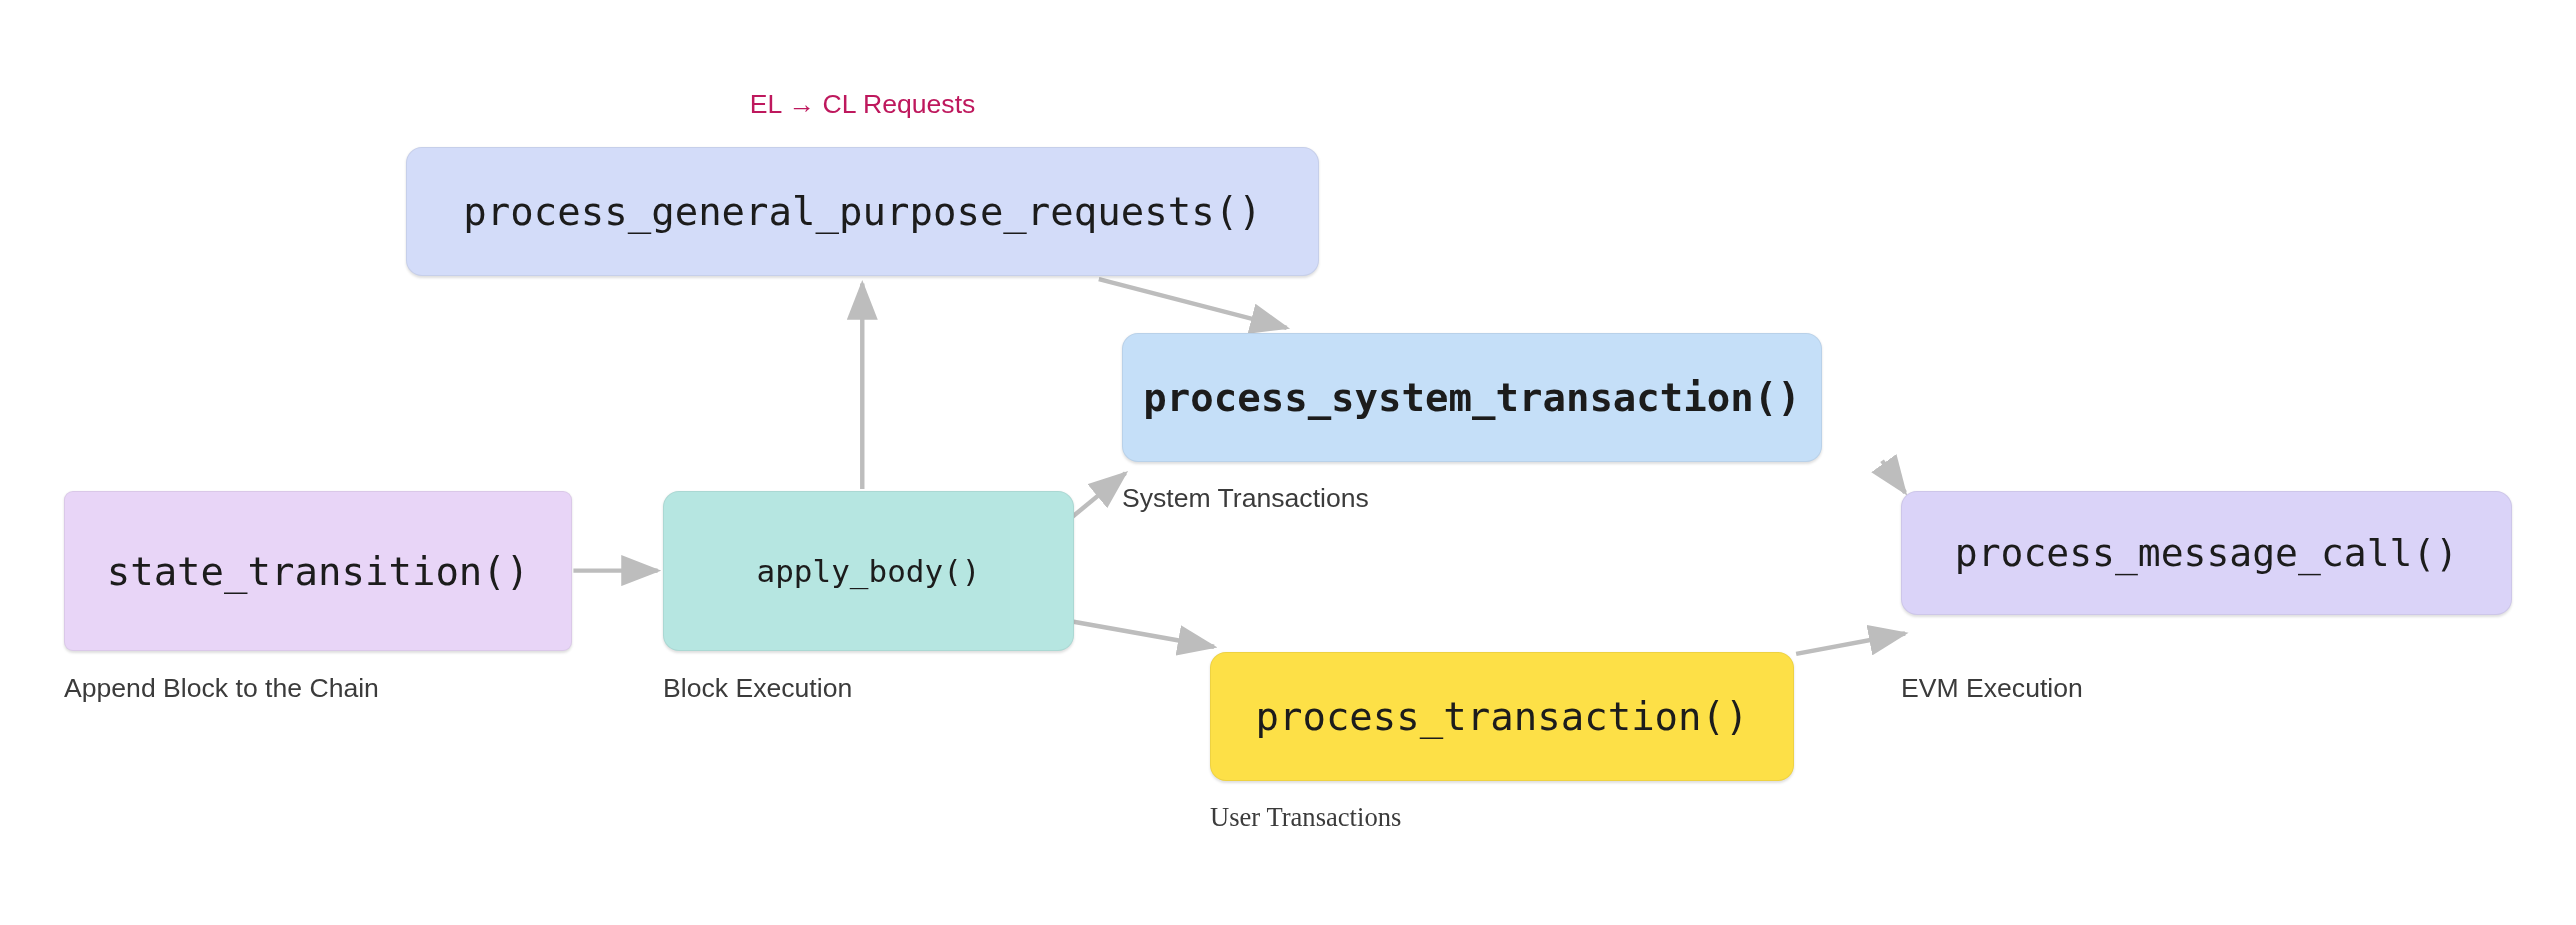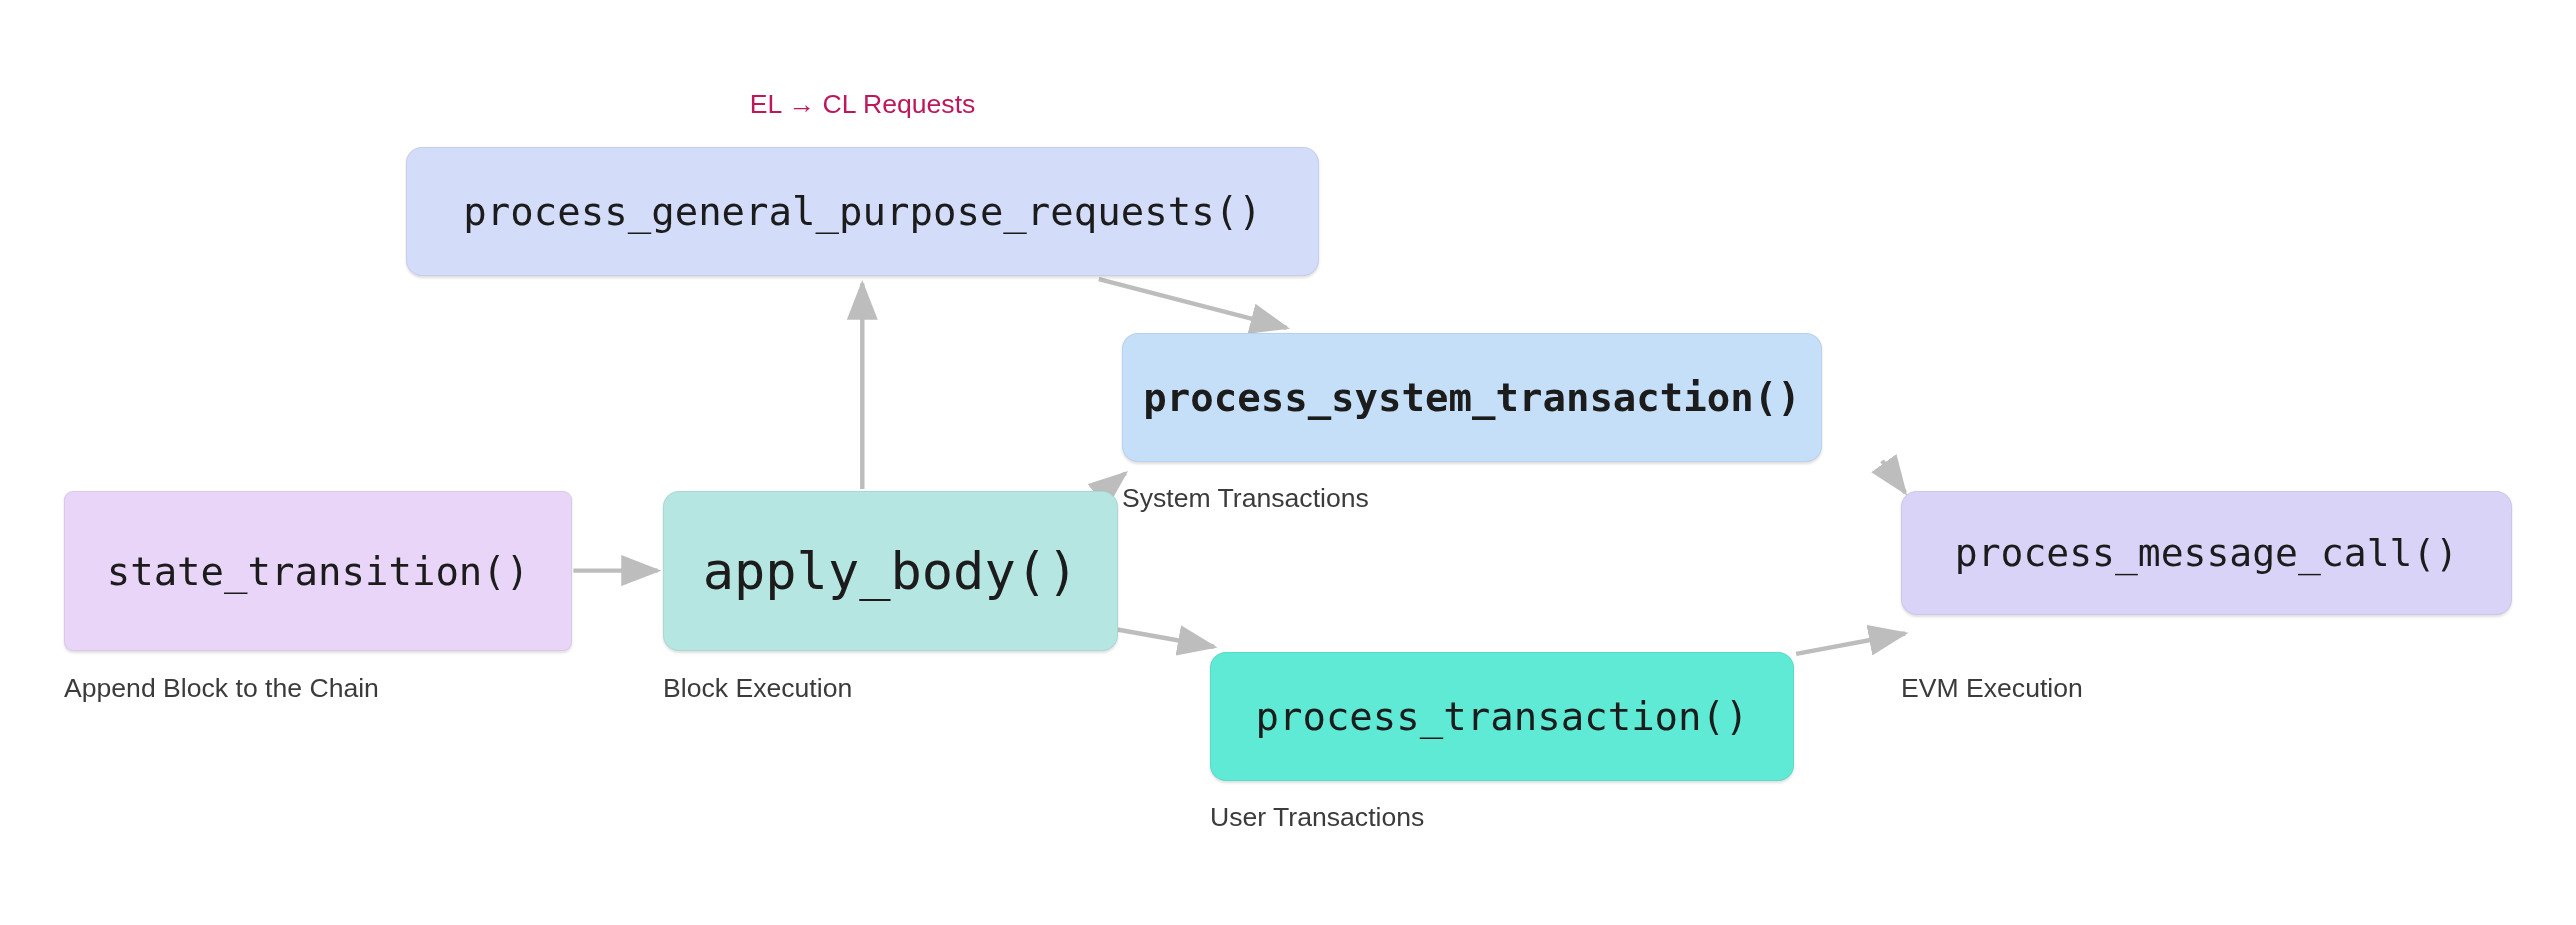--- a/index.html
+++ b/index.html
@@ -83,26 +83,26 @@
   <div class="node" style="left:406px; top:147px; width:913px; height:129px; background:#d3dcf9; font-size:39px;">process_general_purpose_requests()</div>
 
   <div class="node" style="left:1122px; top:333px; width:700px; height:129px; background:#c5dff8; font-size:39px;font-weight:bold;">process_system_transaction()</div>
 
   <div class="node-label" style="left:1122px; top:483px; width:759px; font-size:26.6px;">System Transactions</div>
 
   <div class="node" style="left:64px; top:491px; width:508px; height:160px; background:#e8d5f7; font-size:39px;border-radius:9px;">state_transition()</div>
 
   <div class="node-label" style="left:64px; top:673px; width:508px; font-size:26.6px;">Append Block to the Chain</div>
 
-  <div class="node" style="left:663px; top:491px; width:455px; height:160px; background:#b6e6e1; font-size:52px;">apply_body()</div>
+  <div class="node" style="left:663px; top:491px; width:411px; height:160px; background:#b6e6e1; font-size:31px;">apply_body()</div>
 
   <div class="node-label" style="left:663px; top:673px; width:401px; font-size:26.6px;">Block Execution</div>
 
   <div class="node" style="left:1901px; top:491px; width:611px; height:124px; background:#dad3f8; font-size:38px;">process_message_call()</div>
 
   <div class="node-label" style="left:1901px; top:673px; width:611px; font-size:26.6px;">EVM Execution</div>
 
-  <div class="node" style="left:1210px; top:652px; width:584px; height:129px; background:#5eead4; font-size:39px;">process_transaction()</div>
+  <div class="node" style="left:1210px; top:652px; width:584px; height:129px; background:#fde047; font-size:39px;">process_transaction()</div>
 
-  <div class="node-label" style="left:1210px; top:802px; width:584px; font-size:26.6px;">User Transactions</div>
+  <div class="node-label" style="left:1210px; top:802px; width:584px; font-size:26.6px;font-family:Liberation Serif, serif;">User Transactions</div>
 
 </div>
 
 
 </body></html>

